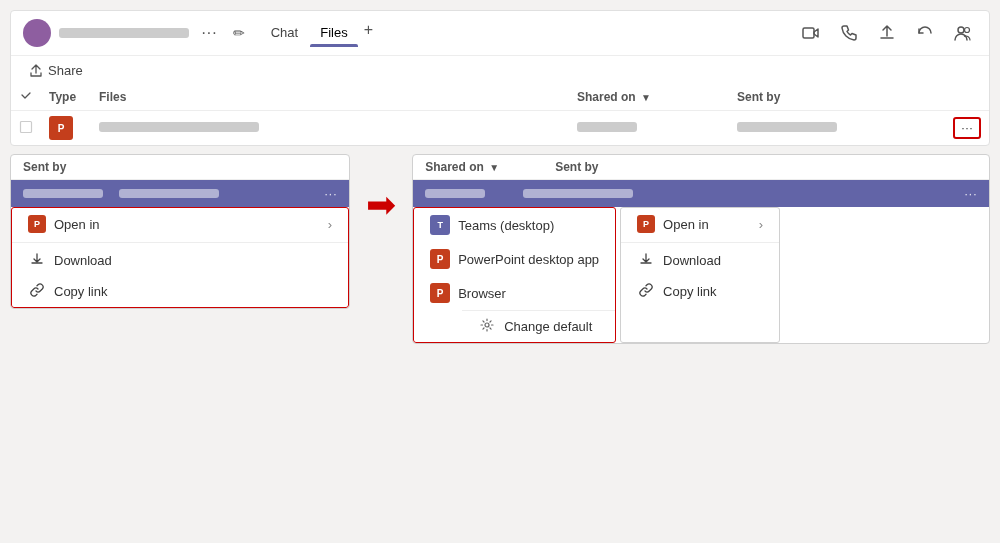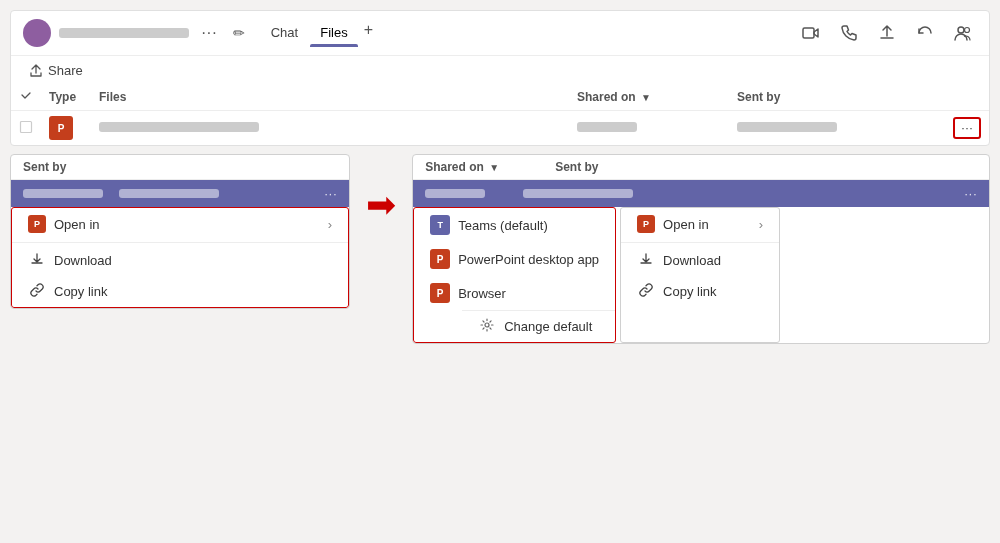--- a/index.html
+++ b/index.html
@@ -509,21 +509,21 @@
       <span class="blurred-text" style="width:60px;height:9px;"></span>
       <span class="blurred-text" style="width:110px;height:9px;margin-left:30px;"></span>
       <span style="margin-left:auto; color:rgba(255,255,255,0.8); cursor:pointer;">···</span>
     </div>
 
     <div class="right-panel-body">
 
       <div class="submenu-box">
         <div class="submenu-item">
           <div class="teams-icon">T</div>
-          <span>Teams (default)</span>
+          <span>Teams (desktop)</span>
         </div>
         <div class="submenu-item">
           <div class="ppt-icon" style="width:20px;height:20px;font-size:10px;">P</div>
           <span>PowerPoint desktop app</span>
         </div>
         <div class="submenu-item">
           <div class="ppt-icon" style="width:20px;height:20px;font-size:10px;">P</div>
           <span>Browser</span>
         </div>
         <div class="gear-item">

